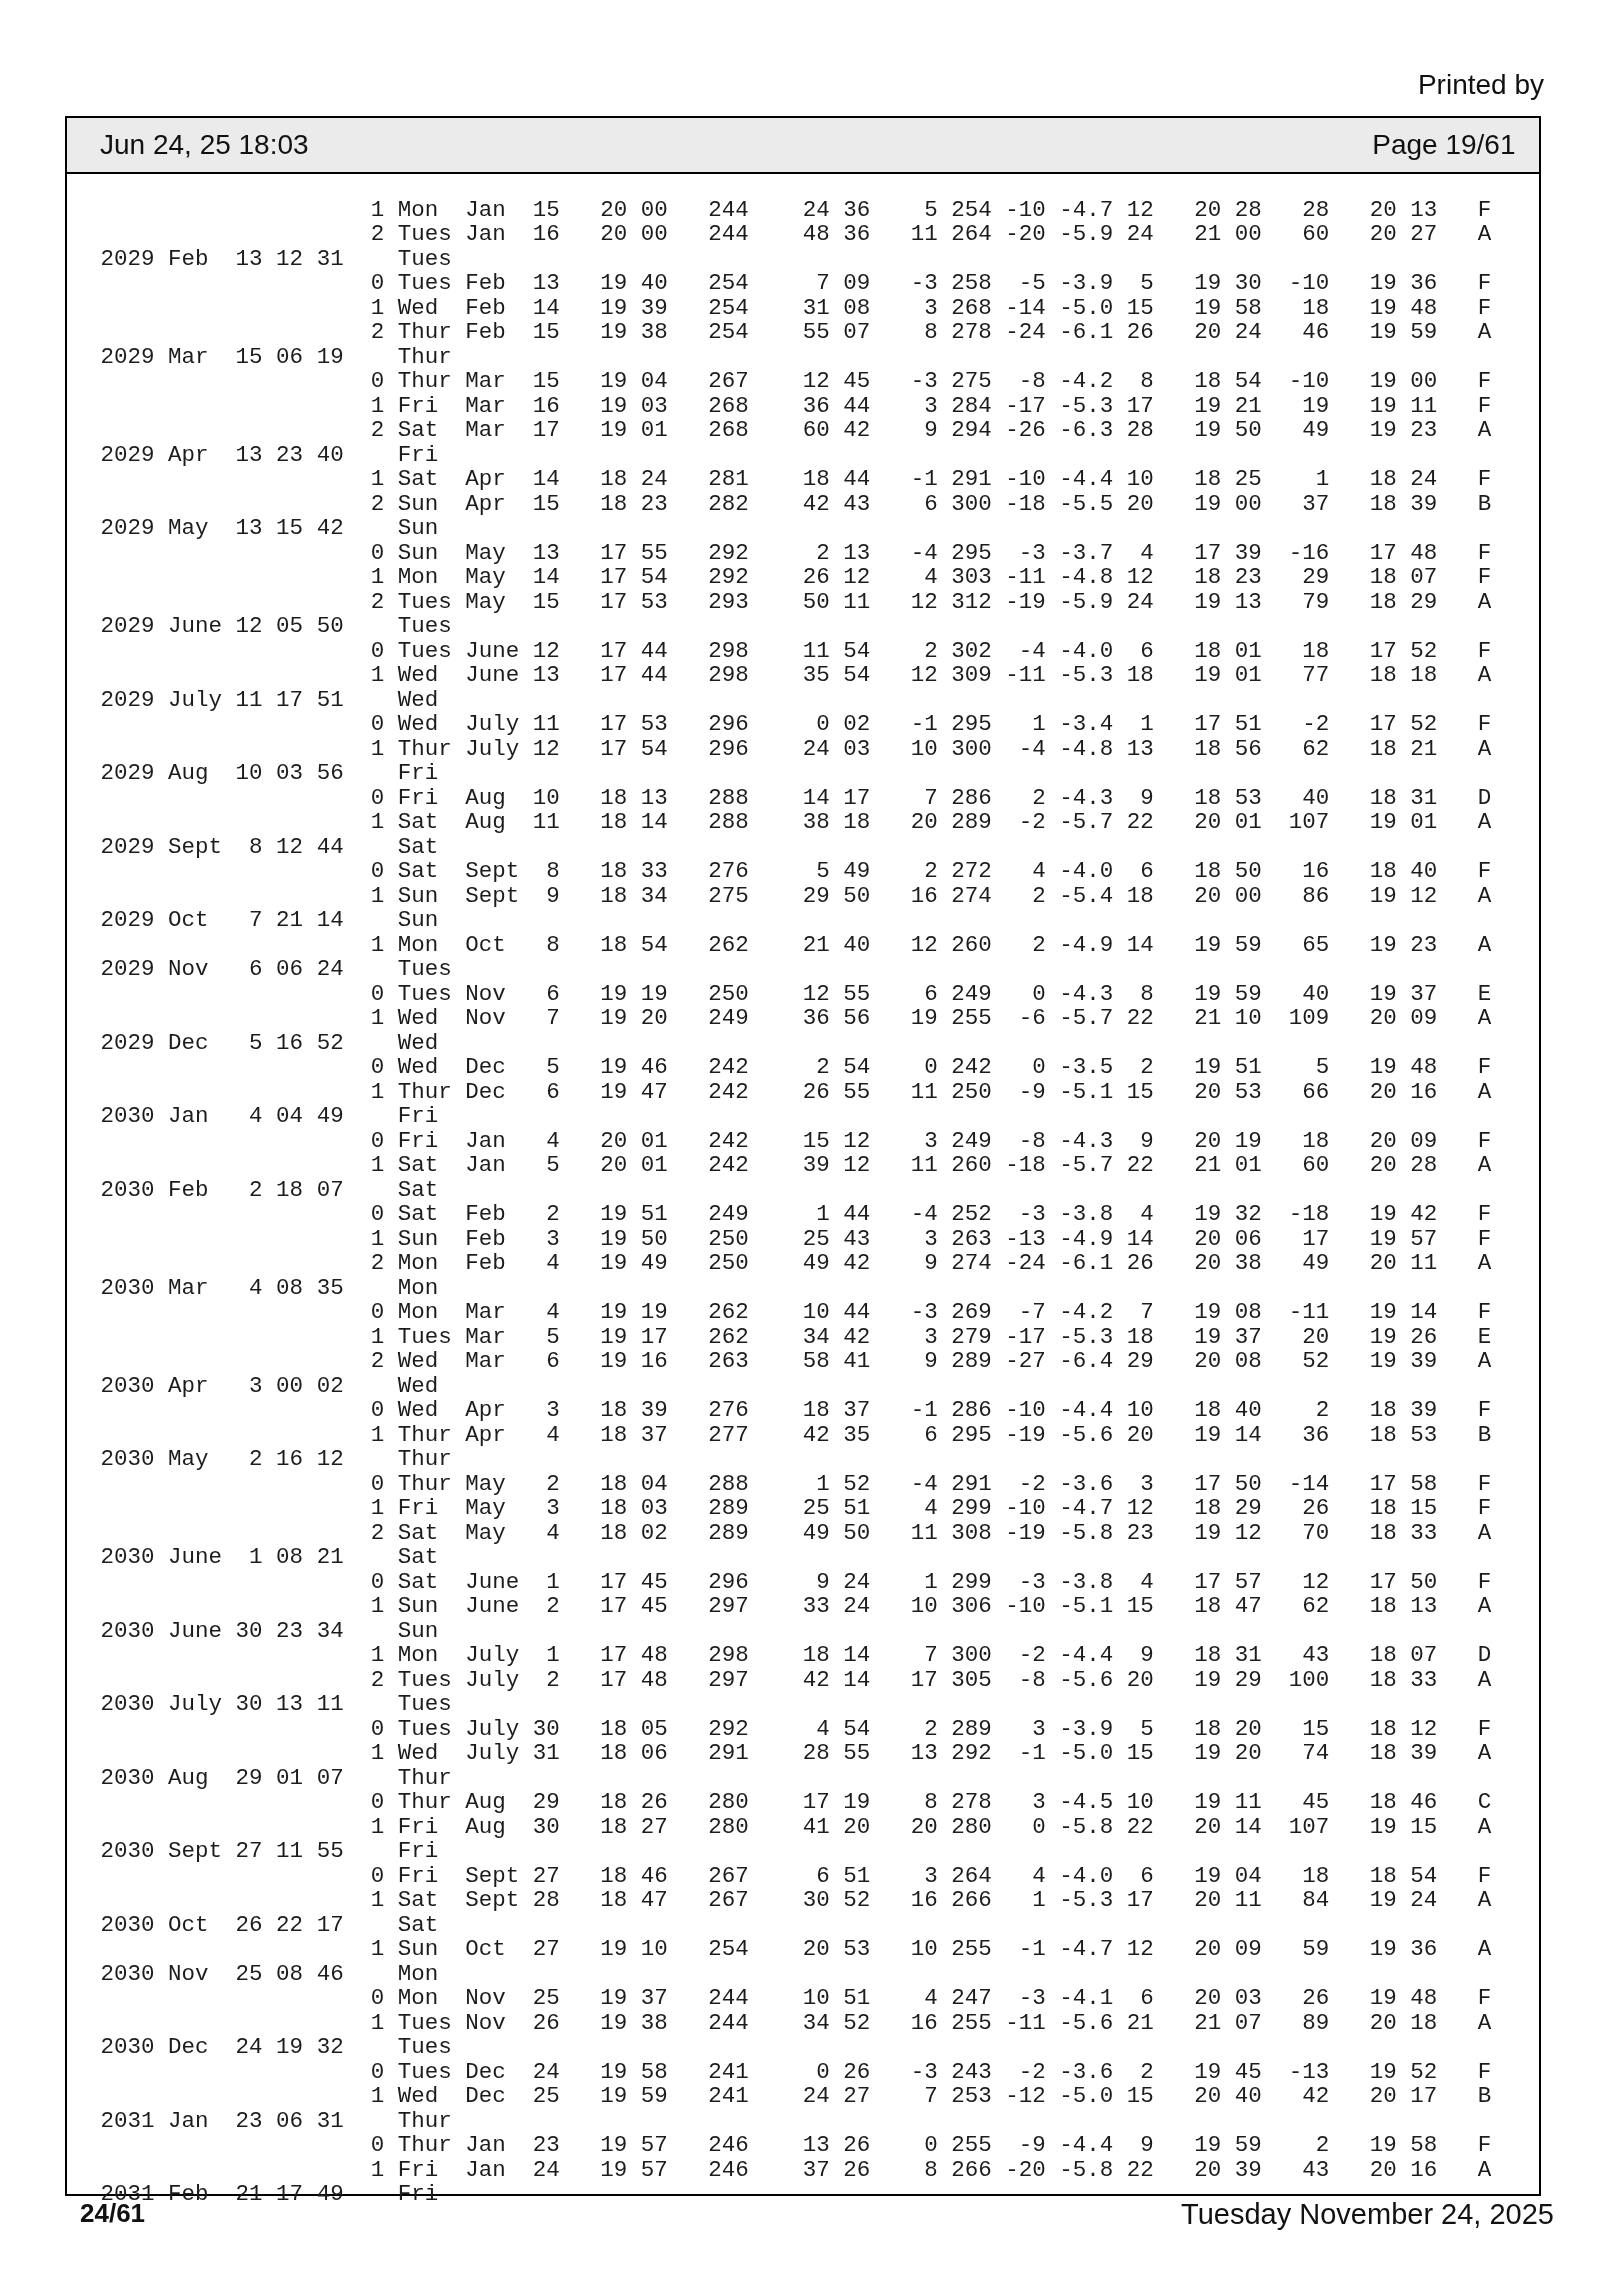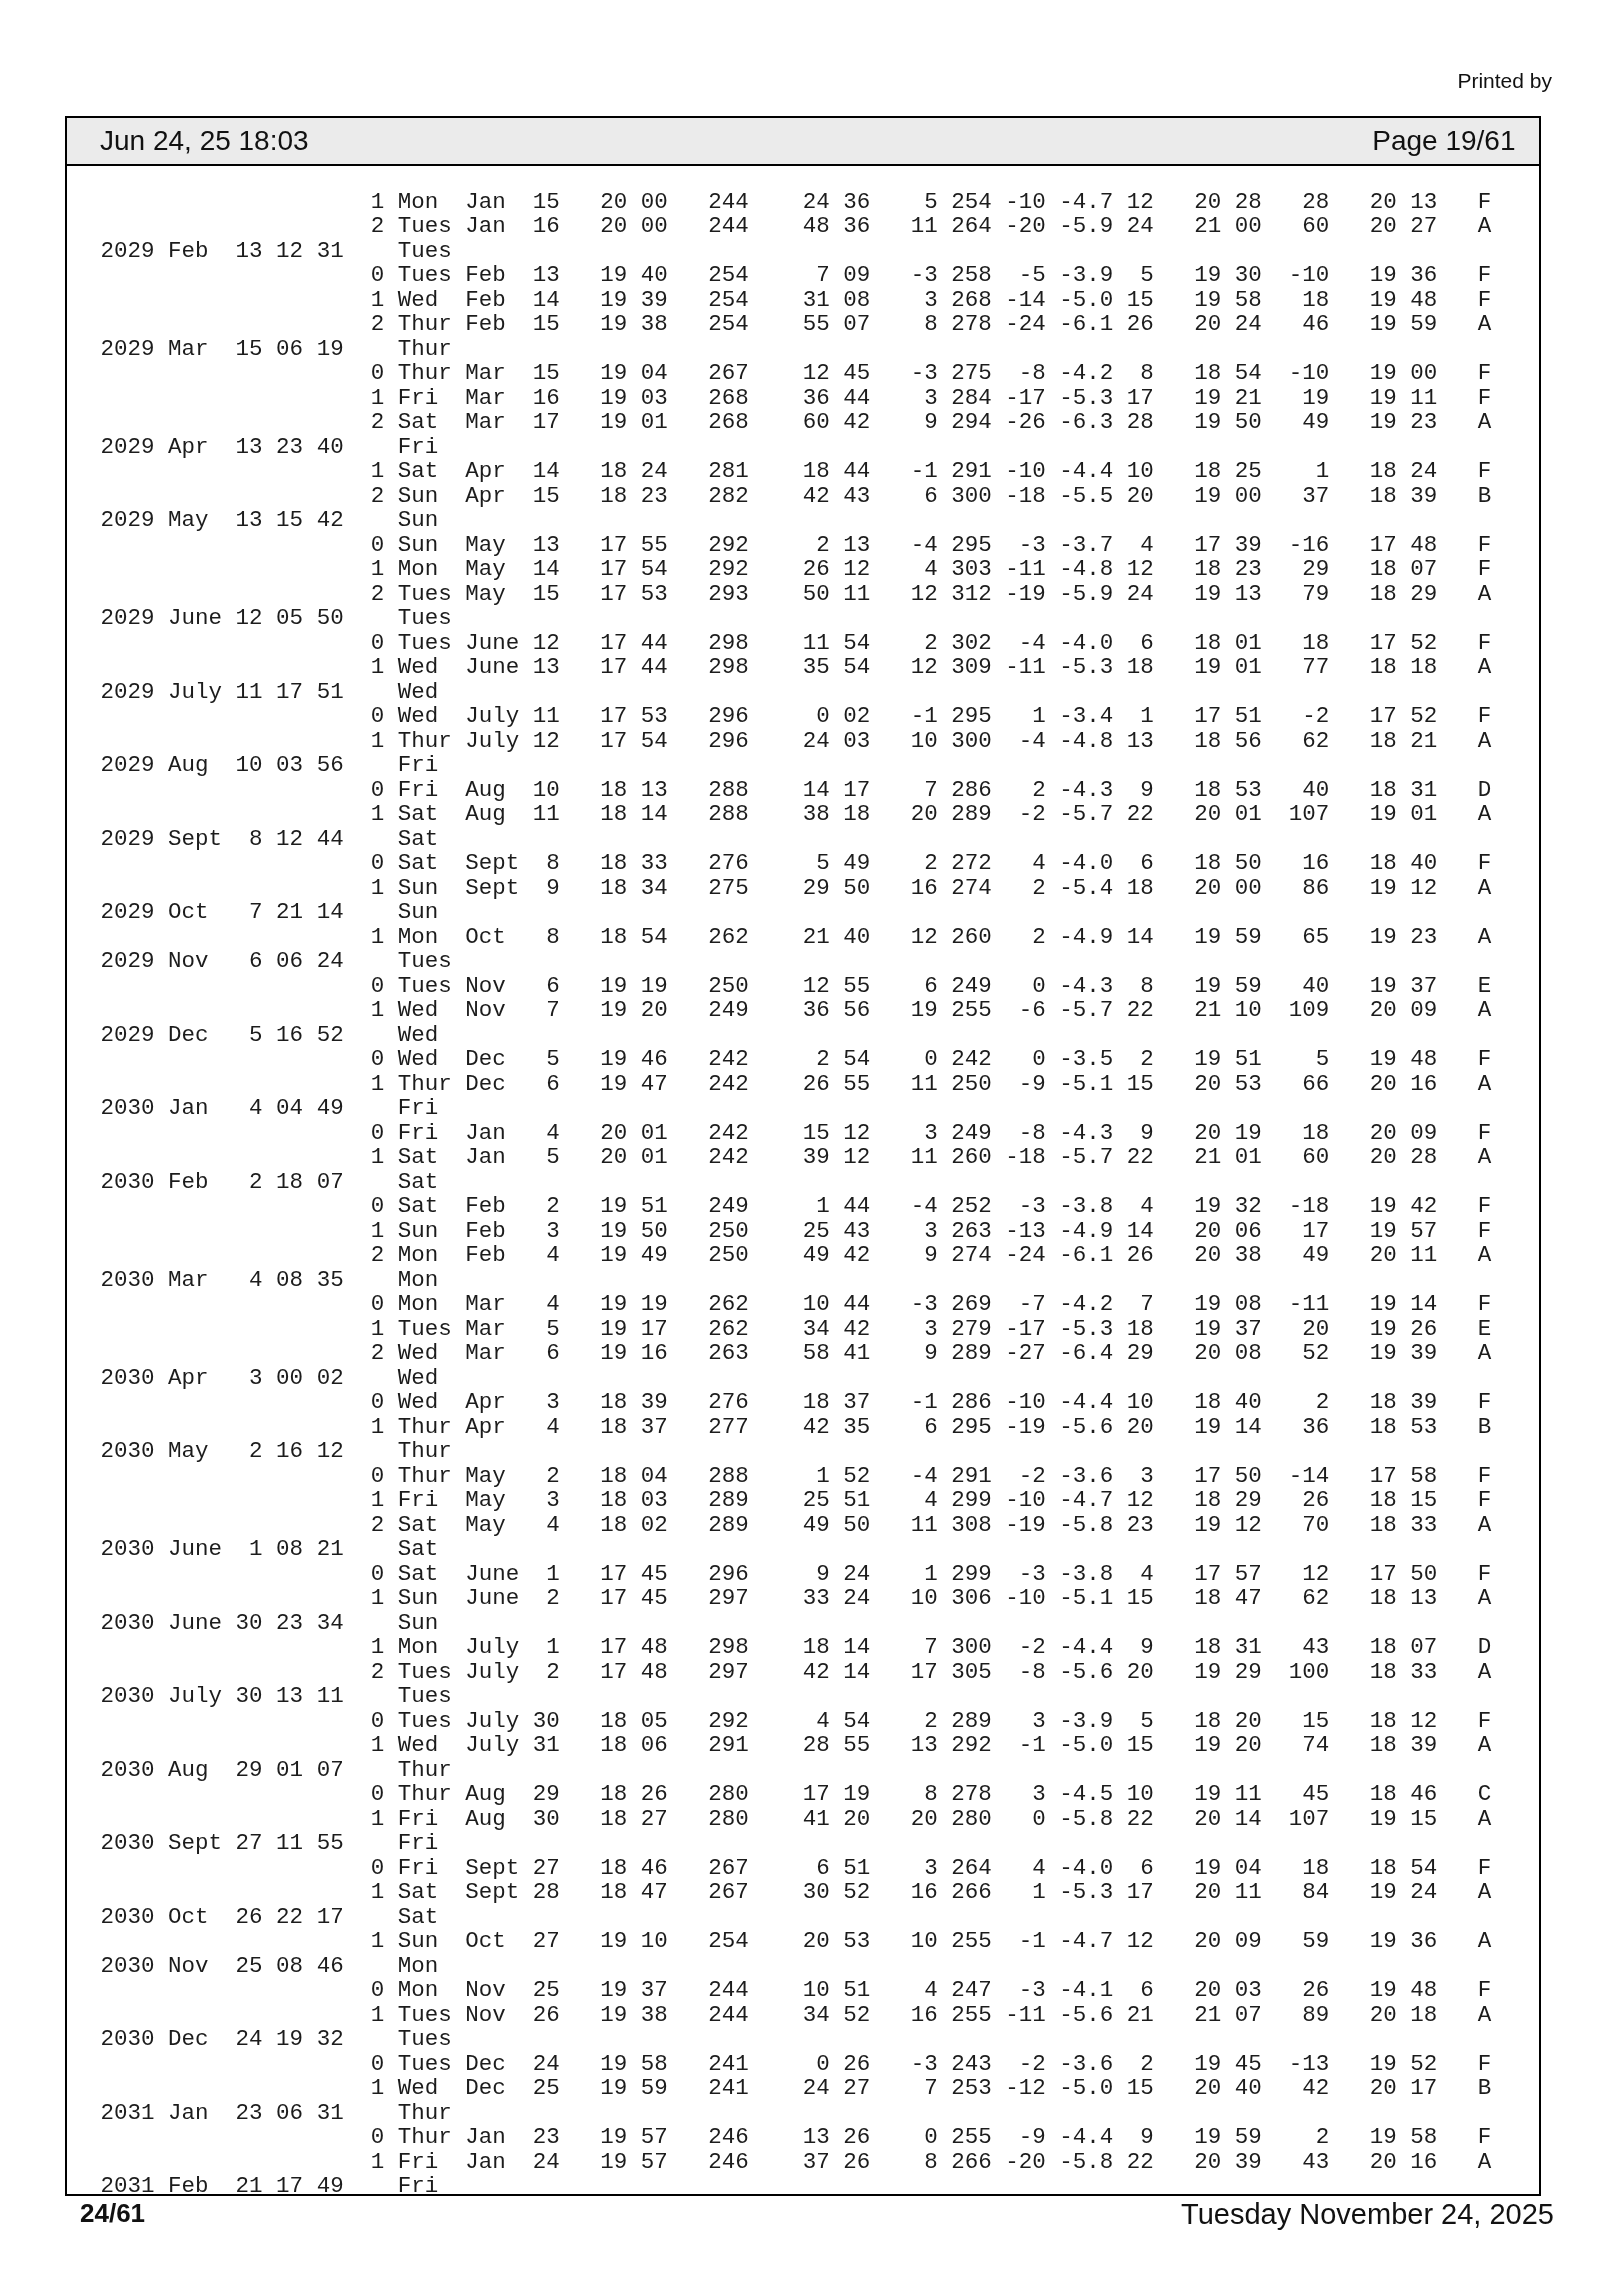--- a/index.html
+++ b/index.html
@@ -6,35 +6,35 @@
   body {
     width: 1620px; height: 2293px;
     background: #ffffff;
     position: relative;
     font-family: "Liberation Sans", sans-serif;
     color: #000;
     overflow: hidden;
   }
   .printed-by {
     position: absolute;
-    top: 69px; right: 68px;
-    font-size: 21px;
+    top: 69px; right: 76px;
+    font-size: 28px;
     color: #111;
   }
   .sheet {
     position: absolute;
     left: 65px; top: 116px;
     width: 1476px; height: 2080px;
     border: 2.9px solid #000;
     box-sizing: border-box;
     background: #fff;
   }
   .header-band {
     position: relative;
-    height: 48px;
+    height: 56px;
     background: #ebebeb;
     border-bottom: 2.9px solid #000;
     box-sizing: border-box;
   }
   .header-datetime {
     position: absolute;
     left: 33px; top: 50%;
     transform: translateY(-50%);
     font-size: 28px;
     color: #111;

